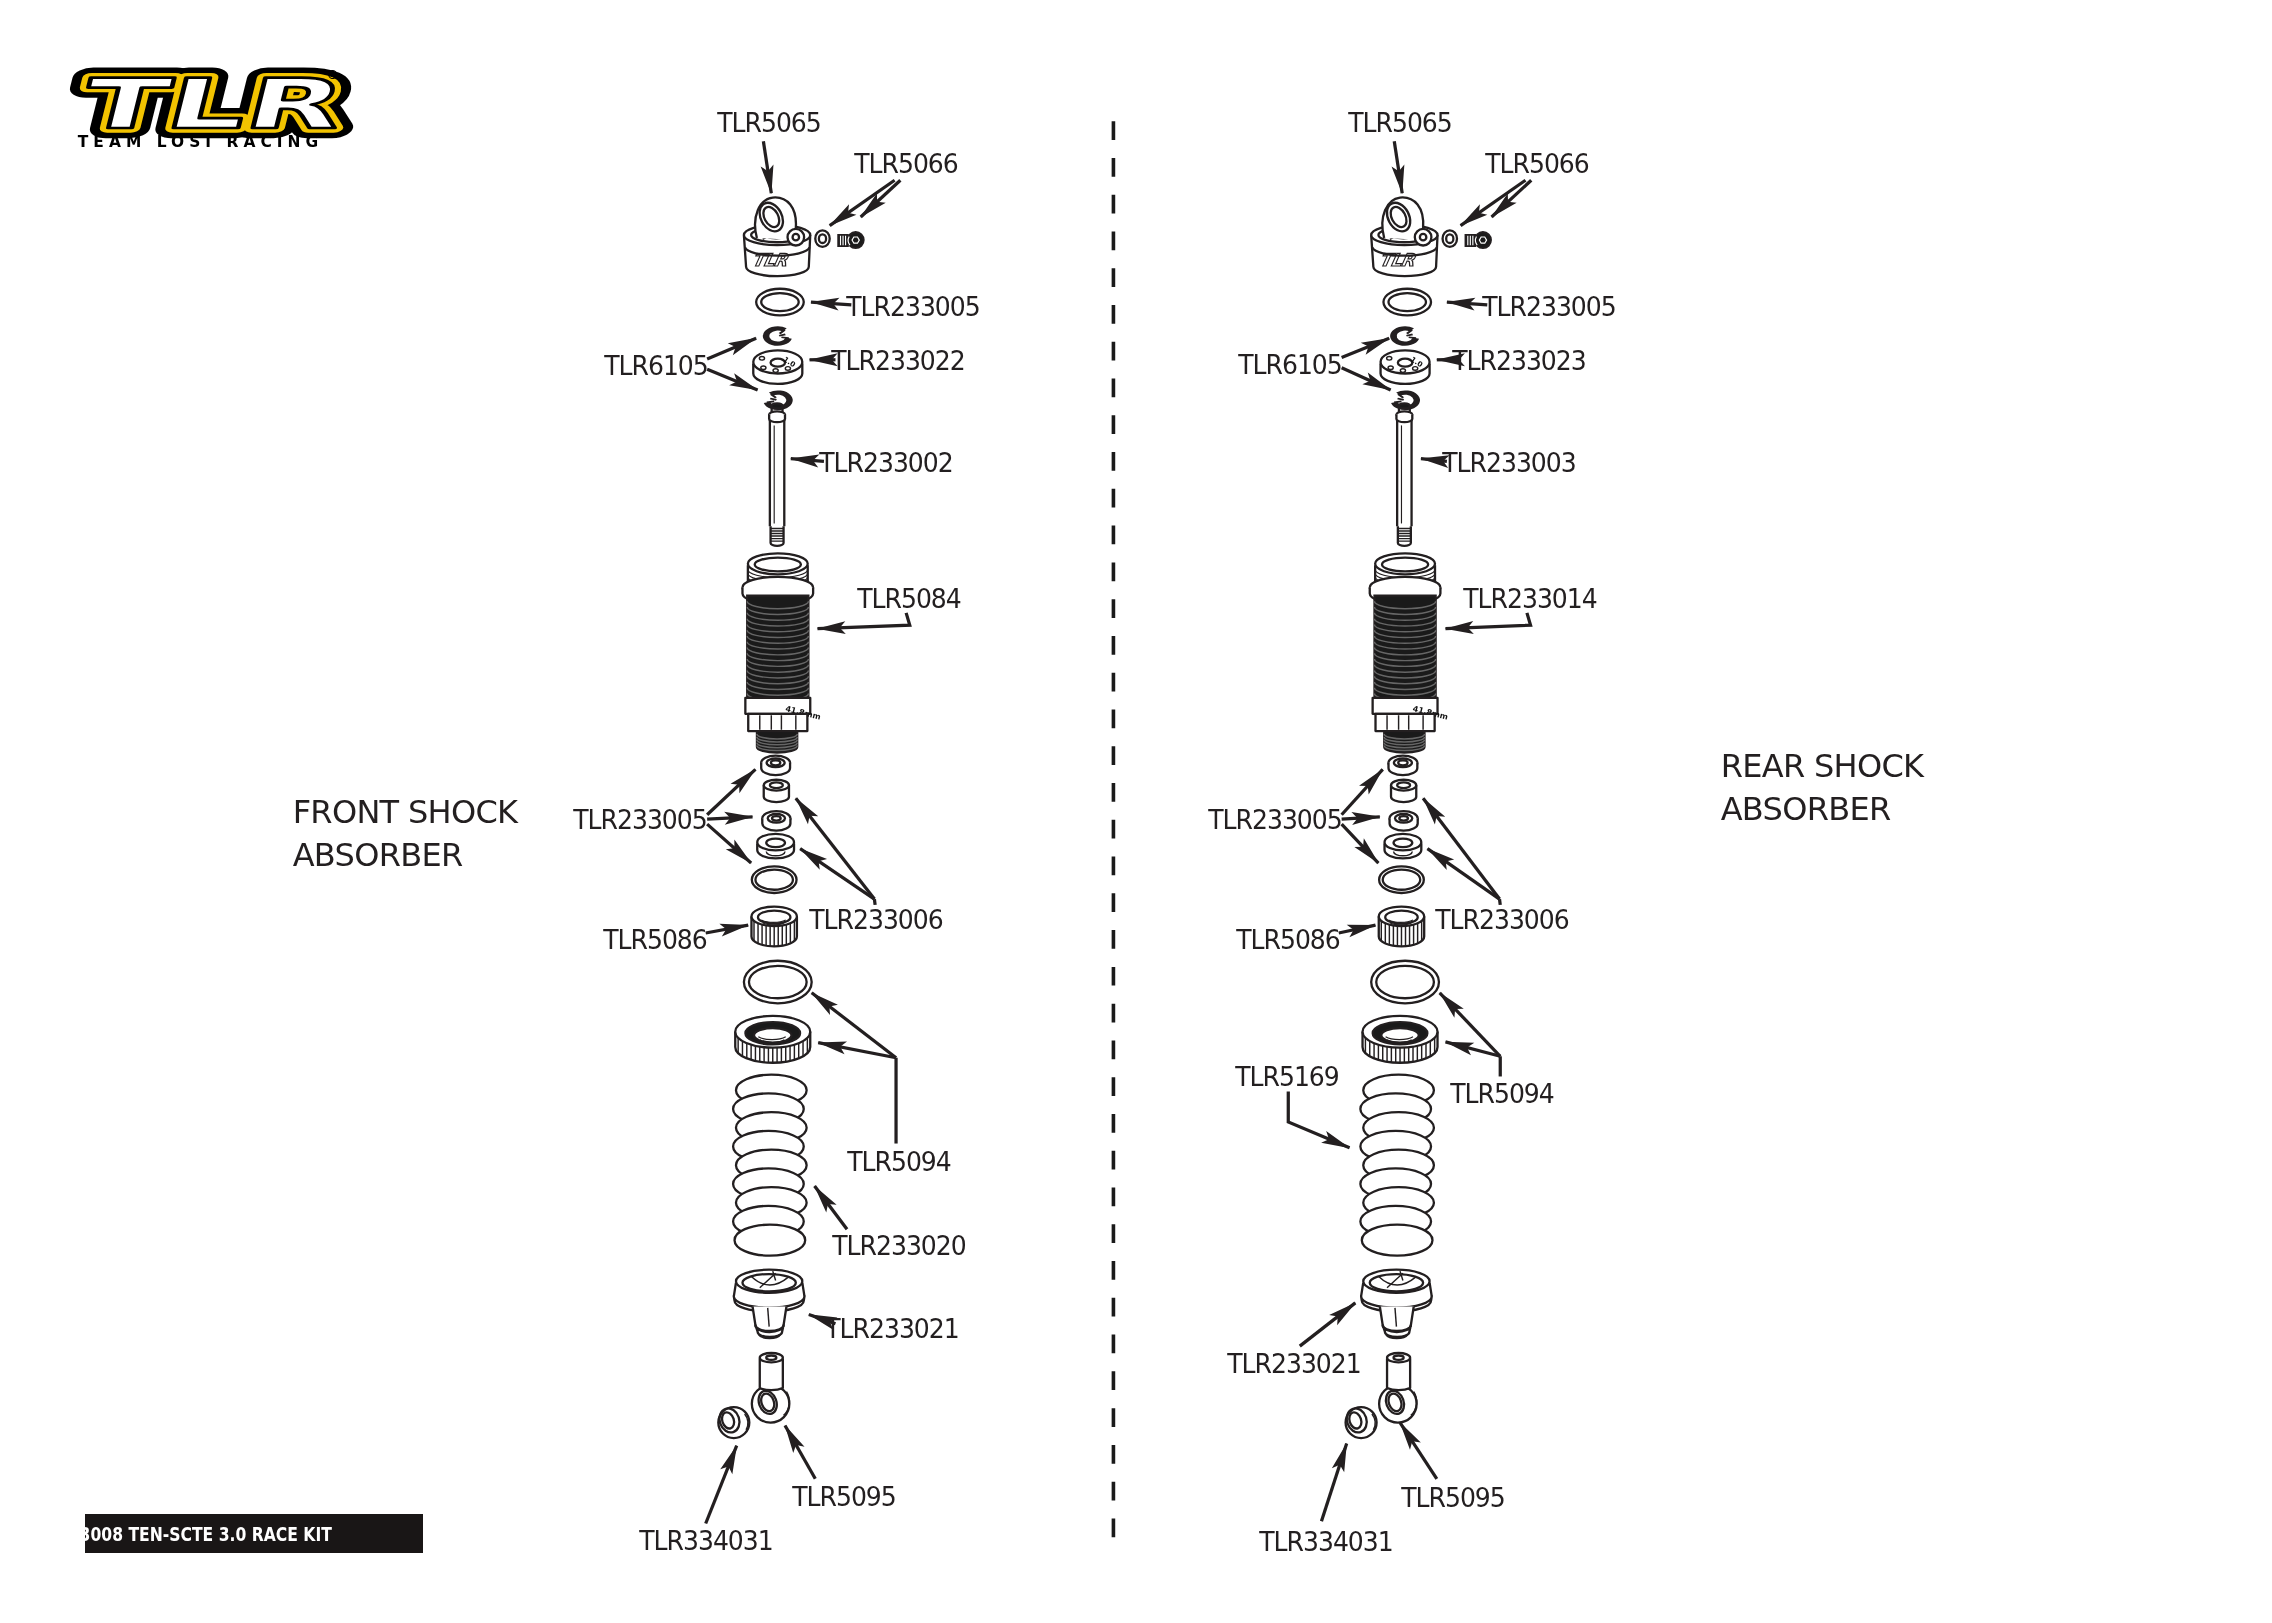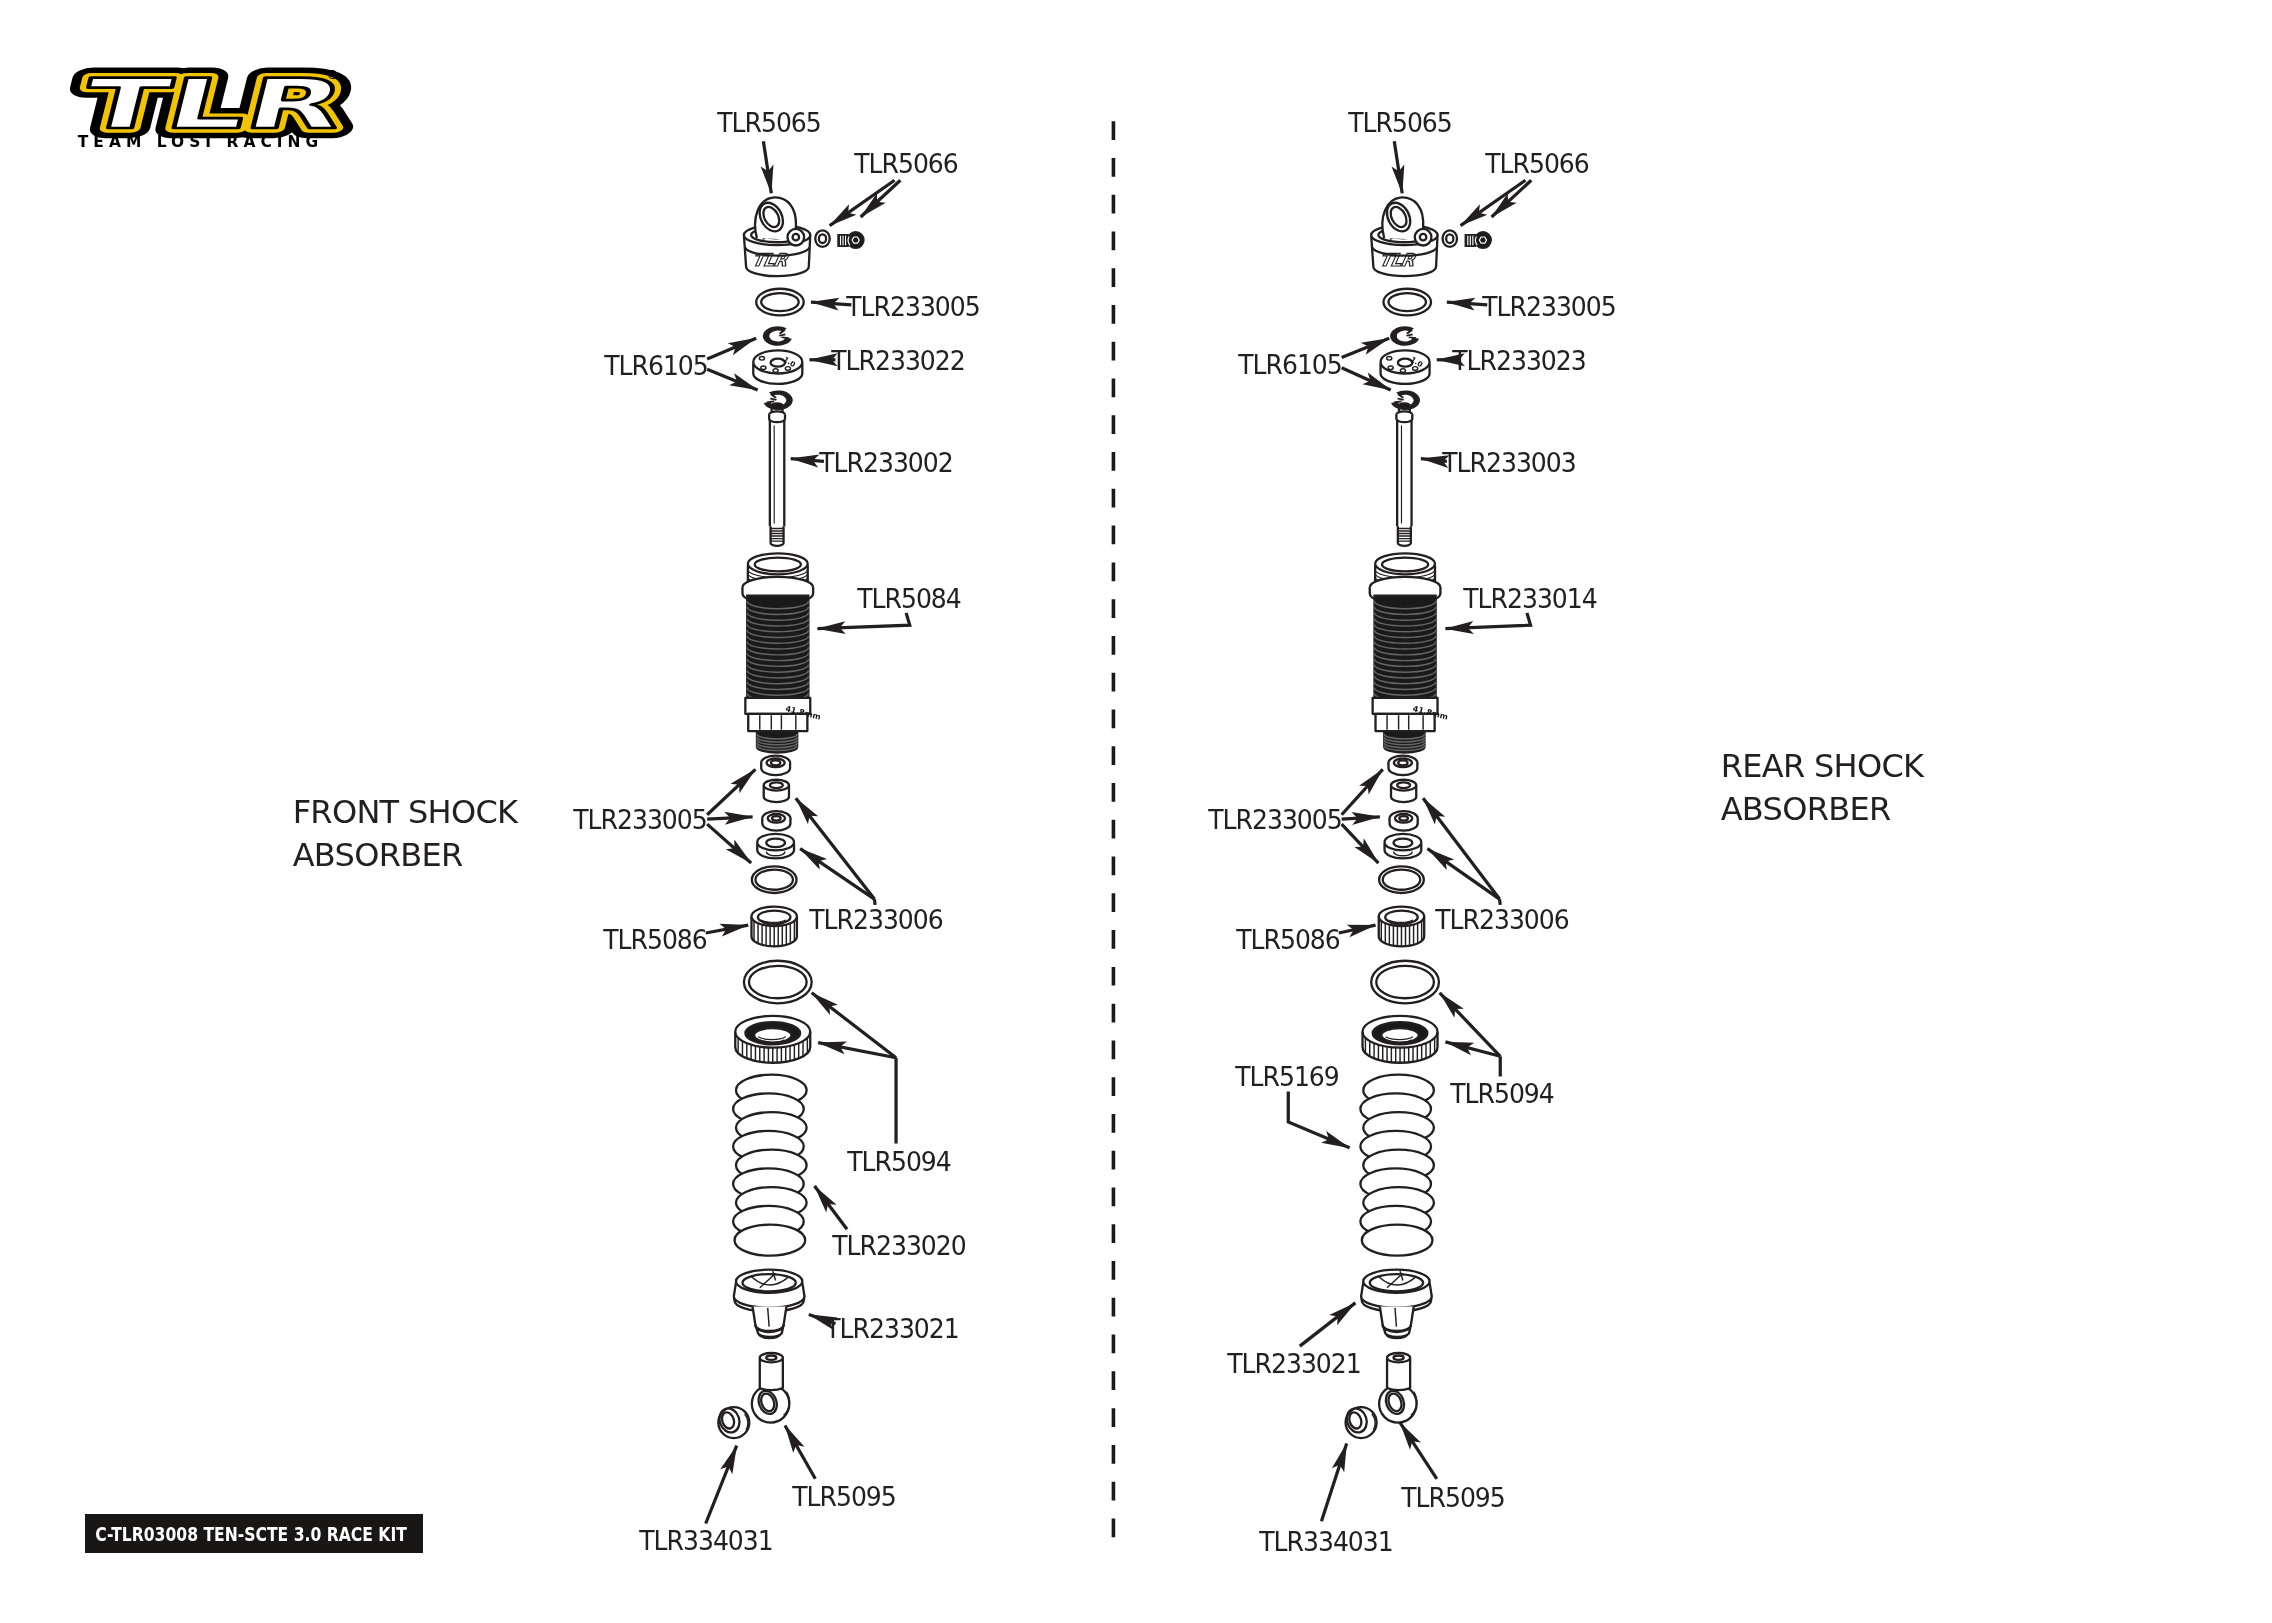--- a/index.html
+++ b/index.html
@@ -27,21 +27,21 @@
   .sect{position:absolute;transform:translate(-50%,0);text-align:left;font-size:32px;
         line-height:43px;letter-spacing:-0.7px;color:#231f20;}
 
   
   .titlebox{position:absolute;border:3.2px solid #231f20;border-radius:13px;background:#fff;
             display:flex;align-items:center;justify-content:center;}
   .titlebox span{font-weight:bold;font-size:27px;letter-spacing:-0.4px;white-space:nowrap;
                  transform:scaleX(0.82);}
 
   
-  .kitbox{position:absolute;background:#191616;border-radius:0;display:flex;align-items:center;}
+  .kitbox{position:absolute;background:#191616;border-radius:0;display:flex;align-items:center;justify-content:flex-end;}
   .kitbox span{color:#fff;font-weight:bold;font-size:20px;white-space:nowrap;
                transform:scaleX(0.78);transform-origin:left center;padding-left:13px;}
 
   
   .lg1{font:bold 96px "DejaVu Sans",sans-serif;fill:#000;stroke:#000;stroke-width:30;stroke-linejoin:round;vector-effect:non-scaling-stroke;}
   .lg2{font:bold 96px "DejaVu Sans",sans-serif;fill:#000;stroke:#f2c300;stroke-width:14;stroke-linejoin:round;vector-effect:non-scaling-stroke;}
   .lg3{font:bold 96px "DejaVu Sans",sans-serif;fill:#ffffff;stroke:#000;stroke-width:4;stroke-linejoin:round;vector-effect:non-scaling-stroke;}
   .lgs{font:bold 21.5px "DejaVu Sans",sans-serif;fill:#000;letter-spacing:7px;}
   .lgr{font:bold 17px "DejaVu Sans",sans-serif;fill:#000;}
 </style>

